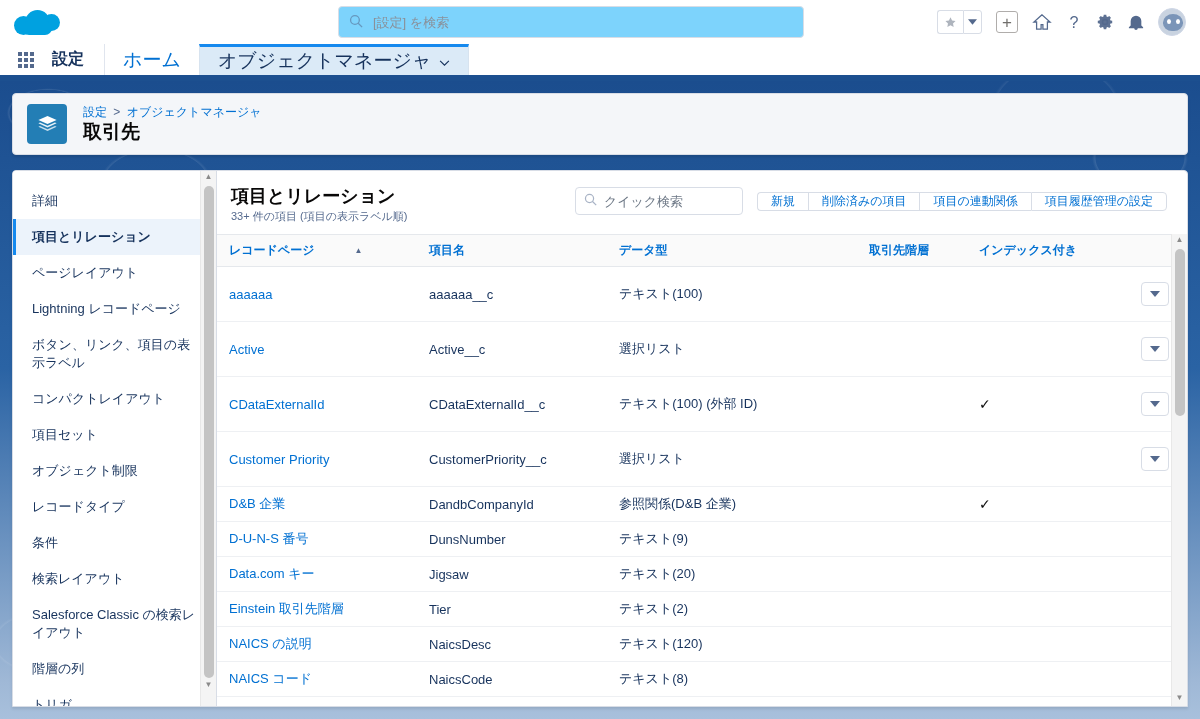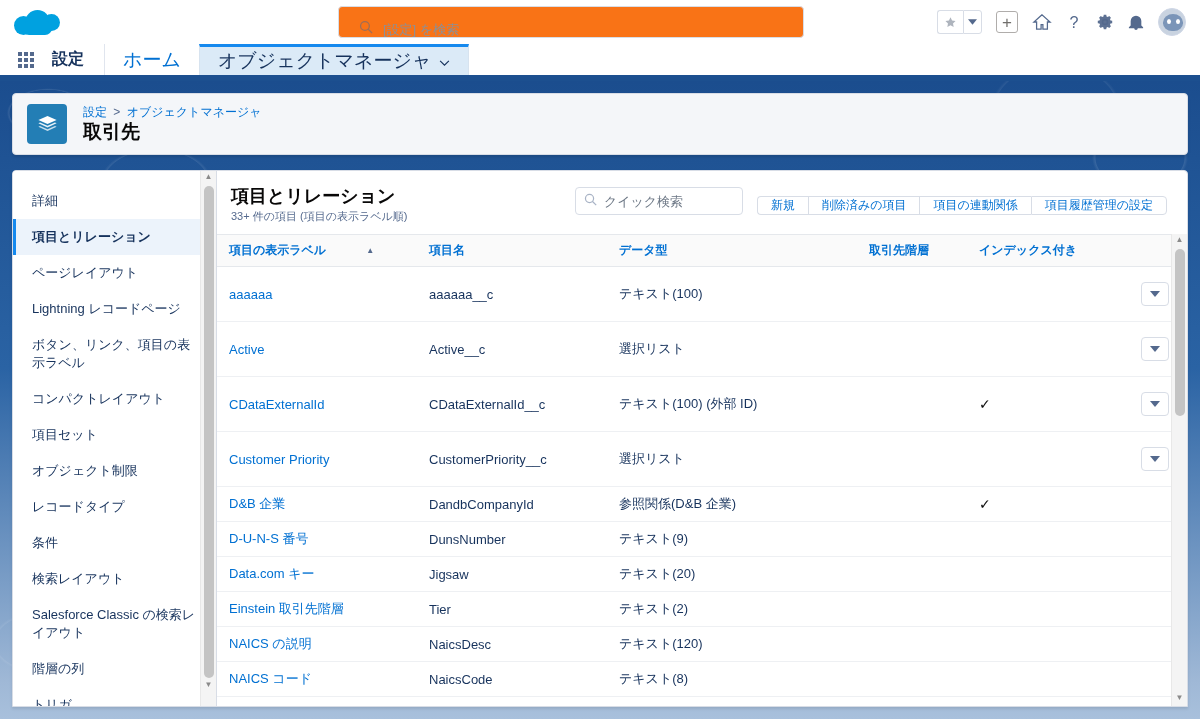--- a/index.html
+++ b/index.html
@@ -26,22 +26,22 @@
   }
   .cloud-mark i.c1 { width: 19px; height: 19px; left: 0;  top: 7px; }
   .cloud-mark i.c2 { width: 25px; height: 25px; left: 11px; top: 1px; }
   .cloud-mark i.c3 { width: 17px; height: 17px; left: 29px; top: 5px; }
   .cloud-mark i.c4 { width: 30px; height: 14px; left: 8px; top: 12px; border-radius: 8px; }
 
   .header-search-wrap { flex: 0 0 auto; margin-left: 264px; }
   .header-search {
     width: 466px; height: 32px;
     border: 1px solid #d8dde6; border-radius: 4px;
-    background: #f97316; display: flex; align-items: flex-end;
-    padding: 0 20px;
+    background: #7dd3fc; display: flex; align-items: center;
+    padding: 0 10px;
   }
   .header-search .mag { margin-right: 10px; opacity: .55; }
   .header-search input {
     border: 0; outline: 0; flex: 1; font-size: 13px;
     font-family: inherit; color: #16325c; background: transparent;
   }
   .header-search input::placeholder { color: #8a9099; }
 
   .header-icons {
     margin-left: auto; display: flex; align-items: center;
@@ -194,21 +194,21 @@
     width: 168px; height: 28px; border: 1px solid #d8dde6; border-radius: 4px;
     display: flex; align-items: center; padding: 0 8px; margin-right: 14px;
     background: #fff;
   }
   .quick-search .mag { margin-right: 7px; opacity: .5; }
   .quick-search input {
     border: 0; outline: 0; width: 100%; font-size: 13px;
     font-family: inherit; color: #16325c; background: transparent;
   }
   .quick-search input::placeholder { color: #6b7684; }
-  .btn-group { display: flex; align-items: flex-end; height: 28px; }
+  .btn-group { display: flex; align-items: center; height: 28px; }
   .pbtn {
     border: 1px solid #d8dde6; border-right: 0;
     background: #fff; color: #0070d2;
     font-size: 12px; font-family: inherit;
     padding: 0 13px; cursor: pointer; white-space: nowrap;
     display: flex; align-items: center;
   }
   .pbtn:first-child { border-radius: 4px 0 0 4px; }
   .pbtn:last-child { border-right: 1px solid #d8dde6; border-radius: 0 4px 4px 0; }
 
@@ -439,21 +439,21 @@
           <button class="pbtn">項目履歴管理の設定</button>
         </div>
       </div>
     </div>
 
     <div class="table-wrap">
       <table class="fields">
         <thead>
           <tr>
             <th class="c-label">
-              <span>項目の表示ラベル</span><span class="sort-caret">▲</span>
+              <span>レコードページ</span><span class="sort-caret">▲</span>
             </th>
             <th class="c-api">項目名</th>
             <th class="c-type">データ型</th>
             <th class="c-ctrl">取引先階層</th>
             <th class="c-idx">インデックス付き</th>
             <th class="c-menu"></th>
           </tr>
         </thead>
         <tbody>
             <tr class="tall">

